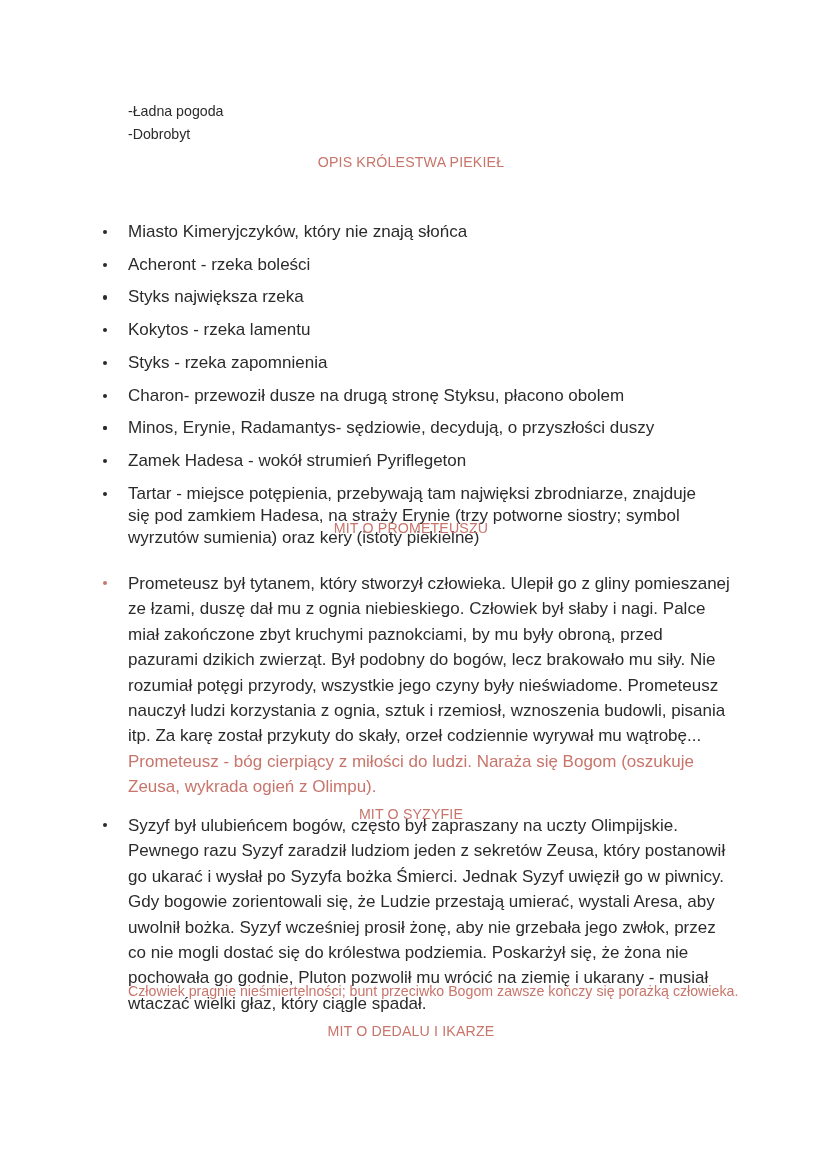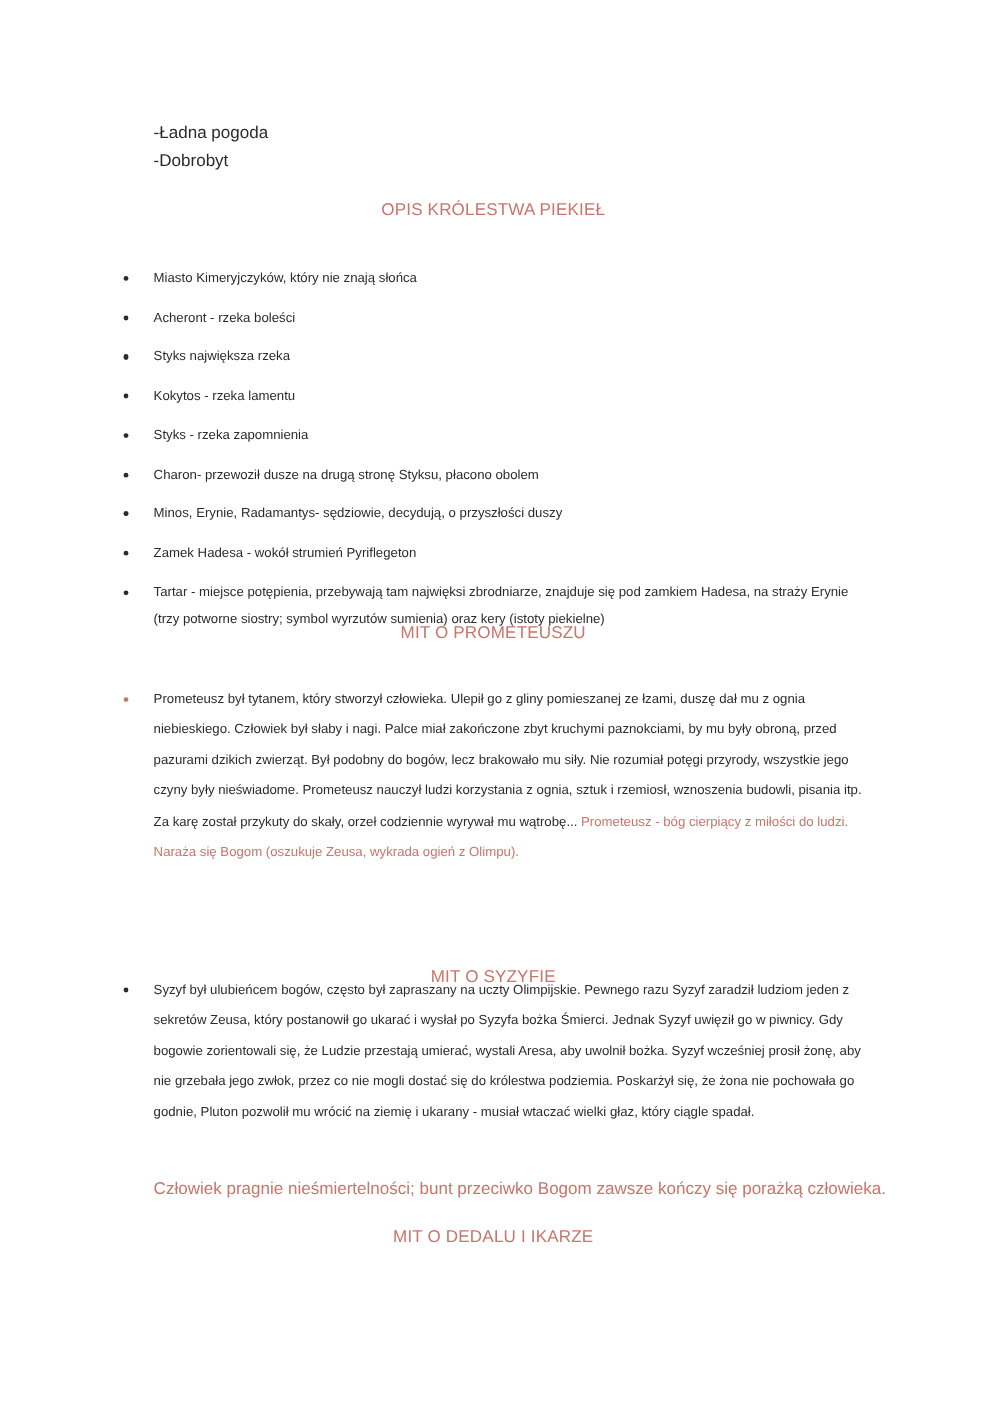--- a/index.html
+++ b/index.html
@@ -45,21 +45,21 @@
   }
 
   
   ul.bullets {
     list-style: none;
     margin: 0;
     padding: 0;
   }
   ul.bullets > li {
     position: relative;
-    font-size: 11px;
+    font-size: 17px;
     line-height: 22.4px;
     color: #2b2b2b;
     padding-left: 128px;
     padding-right: 108px;
     margin: 0 0 10.3px 0;
     text-align: left;
   }
   ul.bullets > li .bullet-dot {
     position: absolute;
     left: 103px;
@@ -102,21 +102,21 @@
 </head>
 <body>
 
 <div class="page">
 
   <div class="blk" style="top:100px;">
     <p class="dash-line">-Ładna pogoda</p>
     <p class="dash-line">-Dobrobyt</p>
   </div>
 
-  <div class="blk" style="top:165px;">
+  <div class="blk" style="top:152px;">
     <p class="section-heading">OPIS KRÓLESTWA PIEKIEŁ</p>
   </div>
 
   <div class="blk" style="top:221px;">
     <ul class="bullets">
       <li>
         <span class="bullet-dot"></span>
         <span>Miasto Kimeryjczyków, który nie znają słońca</span>
       </li>
       <li>

